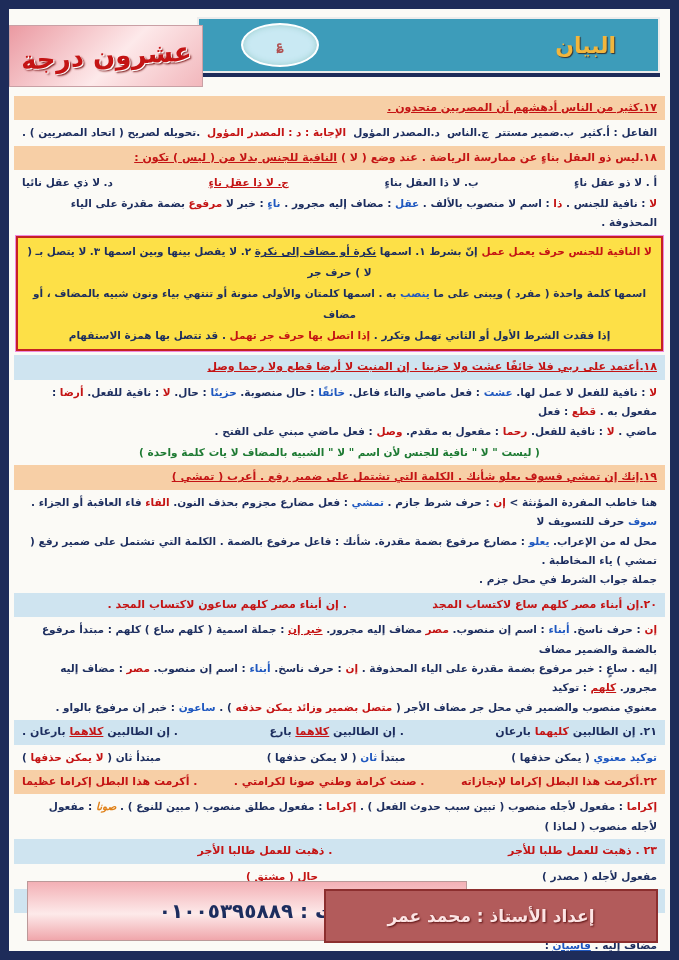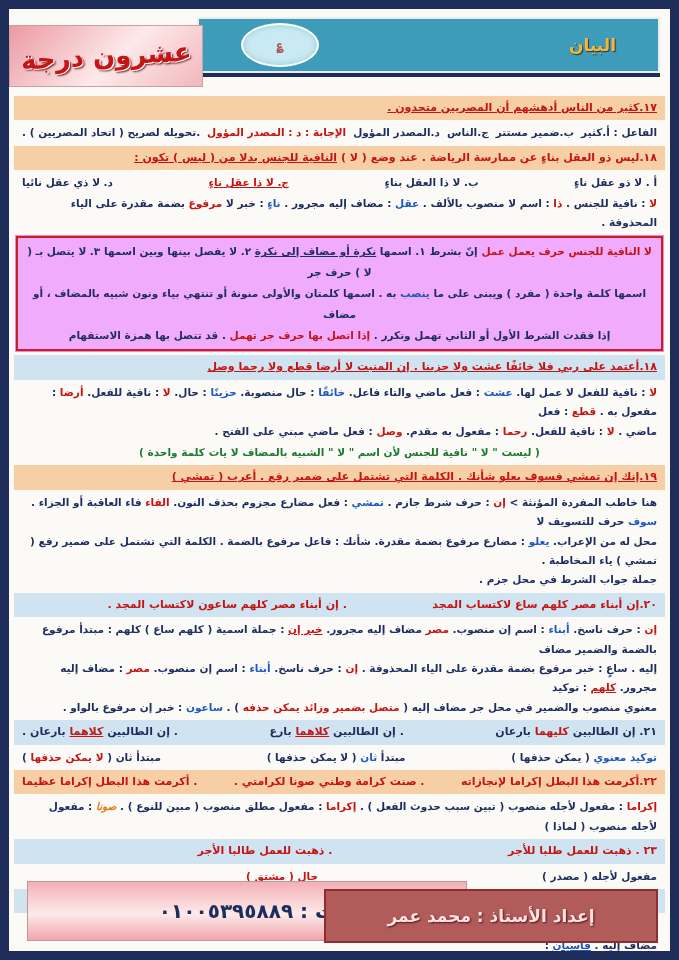--- a/index.html
+++ b/index.html
@@ -10,21 +10,21 @@
     direction:rtl;overflow:hidden;
   }
   .content{padding:0 5px;}
   
   .header{position:relative;height:84px;}
   .title-bar{
     position:absolute;right:10px;left:188px;top:8px;height:52px;
     background:#3d9cba;border:2px solid #ececec;box-shadow:0 4px 0 #1e2c5a;
     display:flex;align-items:center;justify-content:space-between;padding:0 42px;
   }
-  .title-text{color:#f2b63c;font-size:17px;text-shadow:1px 1px 1px #333;}
+  .title-text{color:#f2b63c;font-size:22px;text-shadow:1px 1px 1px #333;}
   .ellipse{
     width:74px;height:40px;background:#c9e9f3;border:2px solid #fff;border-radius:50%;
     display:flex;align-items:center;justify-content:center;color:#b05050;font-size:12px;
     box-shadow:inset 0 0 6px #9cc;
   }
   .score-badge{
     position:absolute;left:0px;top:16px;width:192px;height:60px;
     background:linear-gradient(135deg,#eb9aa2,#fde9ea 55%,#f2b7bc);
     border:1px solid #c9a0a5;display:flex;align-items:center;justify-content:center;
   }
@@ -40,21 +40,21 @@
   .c-red{color:#c41414;}
   .c-blue{color:#1f58c0;}
   .c-green{color:#1e7a33;}
   .c-orange{color:#e08018;font-style:italic;}
   .u{text-decoration:underline;}
   .strip{background:#f7cfa6;padding:2px 8px;margin:3px 0;}
   .strip .tline{font-size:11px;}
   .strip.blue{background:#cfe4f0;}
   .para{padding:0 8px;margin:1px 0;}
   .note-box{
-    border:2px solid #c42222;background:#f0abfc;margin:4px 2px;padding:3px 8px;
+    border:2px solid #c42222;background:#fde047;margin:4px 2px;padding:3px 8px;
     box-shadow:0 0 0 1px #e8d;
   }
   .note-box .tline{line-height:2.0;}
   .green-note{margin-top:2px;}
   
   .footer{position:absolute;bottom:6px;left:0;right:0;height:66px;}
   .phone-box{
     position:absolute;left:18px;top:2px;width:438px;height:58px;
     background:linear-gradient(180deg,#f3b0b5,#fdeaea 55%,#f0a6ab);
     border:1px solid #b99;display:flex;align-items:center;justify-content:center;
@@ -145,21 +145,21 @@
     <div class="strip blue">
         <div class="tline cols">
           <span class="seg c-red">٢٠.إن أبناء مصر كلهم ساع لاكتساب المجد</span>
           <span class="seg c-red">. إن أبناء مصر كلهم ساعون لاكتساب المجد .</span>
           <span class="seg c-navy"></span>
         </div>
       </div>
     <div class="para">
         <div class="tline"><span class="seg c-red">إن</span><span class="seg c-navy"> : حرف ناسخ. </span><span class="seg c-blue">أبناء</span><span class="seg c-navy"> : اسم إن منصوب. </span><span class="seg c-red">مصر</span><span class="seg c-navy"> مضاف إليه مجرور. </span><span class="seg c-red u">خبر إن</span><span class="seg c-navy"> : جملة اسمية ( كلهم ساع ) كلهم : مبتدأ مرفوع بالضمة والضمير مضاف</span></div>
         <div class="tline"><span class="seg c-navy">إليه . ساعٍ : خبر مرفوع بضمة مقدرة على الياء المحذوفة . </span><span class="seg c-red">إن</span><span class="seg c-navy"> : حرف ناسخ. </span><span class="seg c-blue">أبناء</span><span class="seg c-navy"> : اسم إن منصوب. </span><span class="seg c-red">مصر</span><span class="seg c-navy"> : مضاف إليه مجرور. </span><span class="seg c-red u">كلهم</span><span class="seg c-navy"> : توكيد</span></div>
-        <div class="tline"><span class="seg c-navy">معنوي منصوب والضمير في محل جر مضاف إليه ( </span><span class="seg c-red">متصل بضمير وزائد يمكن حذفه</span><span class="seg c-navy"> ) . </span><span class="seg c-blue">ساعون</span><span class="seg c-navy"> : خبر إن مرفوع بالواو .</span></div>
+        <div class="tline"><span class="seg c-navy">معنوي منصوب والضمير في محل جر مضاف الأجر ( </span><span class="seg c-red">متصل بضمير وزائد يمكن حذفه</span><span class="seg c-navy"> ) . </span><span class="seg c-blue">ساعون</span><span class="seg c-navy"> : خبر إن مرفوع بالواو .</span></div>
       </div>
 
     <div class="strip blue">
         <div class="tline cols">
           <span class="grp"><span class="seg c-navy">٢١. إن الطالبين </span><span class="seg c-red">كليهما</span><span class="seg c-navy"> بارعان</span></span>
           <span class="grp"><span class="seg c-navy">. إن الطالبين </span><span class="seg c-red u">كلاهما</span><span class="seg c-navy"> بارع</span></span>
           <span class="grp"><span class="seg c-navy">. إن الطالبين </span><span class="seg c-red u">كلاهما</span><span class="seg c-navy"> بارعان .</span></span>
         </div>
       </div>
     <div class="para">

